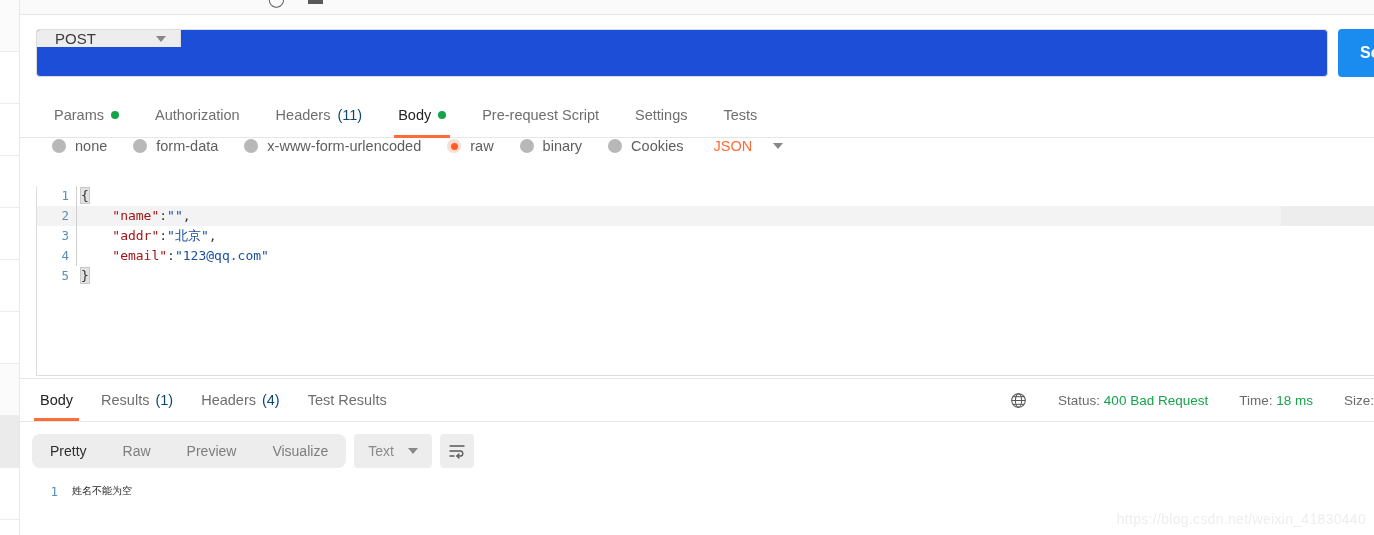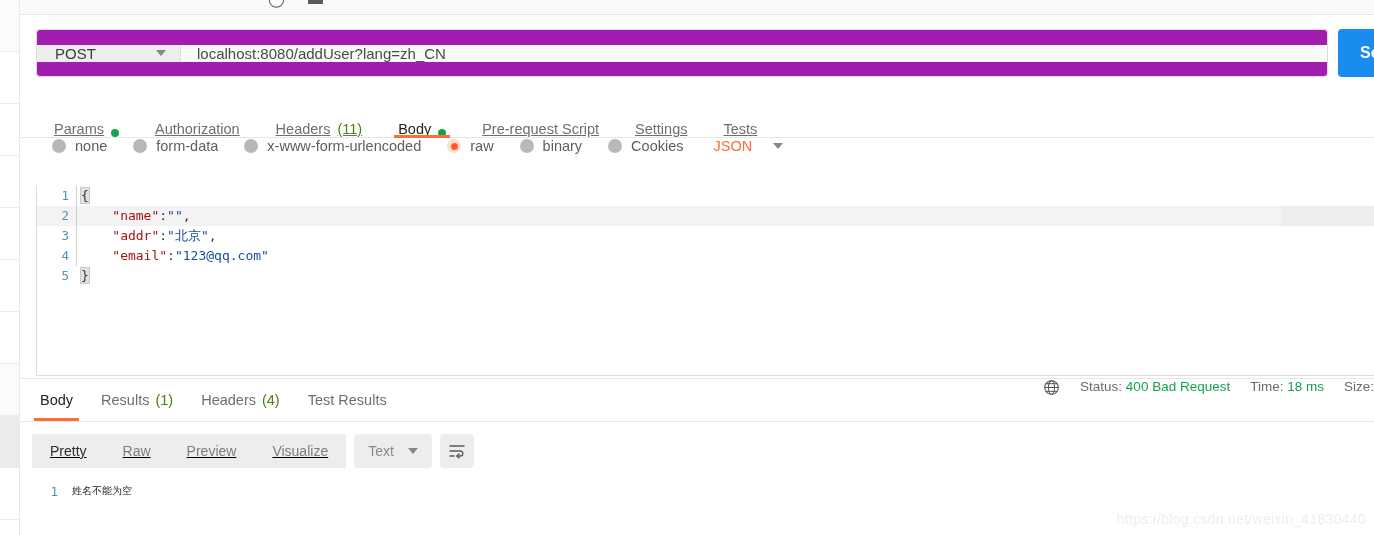--- a/index.html
+++ b/index.html
@@ -32,22 +32,22 @@
     position: absolute; top: -9px; color: #5a5a5a; font-size: 15px; line-height: 15px;
   }
   .top-cut .ic.save { left: 248px; }
   .top-cut .ic.more { left: 288px; }
 
   
   .url-row { position: absolute; left: 0; top: 15px; right: 0; height: 78px; background: #fff; }
 
   .url-box {
     position: absolute; left: 16px; top: 14px; width: 1292px; height: 48px;
-    border: 1px solid #dcdcdc; border-radius: 4px; background: #a21caf;
-    display: flex; align-items: center; overflow: hidden;
+    border: 1px solid #dcdcdc; border-radius: 4px; background: #1d4ed8;
+    display: flex; align-items: flex-start; overflow: hidden;
   }
   .method {
     width: 144px; background: #ededed; border-right: 1px solid #dcdcdc;
     display: flex; align-items: center; justify-content: space-between;
     padding: 0 14px 0 18px; cursor: pointer;
   }
   .method-label { font-size: 15px; color: #3c3c3c; }
   .caret { width: 0; height: 0; border-left: 5px solid transparent; border-right: 5px solid transparent; border-top: 6px solid #888; }
   .url-input {
     flex: 1; background: #fafafa; display: flex; align-items: center; padding: 0 16px;
@@ -62,30 +62,30 @@
     font-family: "Liberation Sans", sans-serif;
   }
 
   
   .req-tabs {
     position: absolute; left: 0; top: 93px; right: 0; height: 45px;
     background: #fff; border-bottom: 1px solid #e6e6e6;
     display: flex; align-items: stretch; padding-left: 16px;
   }
   .rtab {
-    position: relative; display: flex; align-items: flex-end; gap: 7px;
-    padding: 0 18px; font-size: 14.5px; color: #6e6e6e; cursor: pointer; text-decoration: underline;
+    position: relative; display: flex; align-items: center; gap: 7px;
+    padding: 0 18px; font-size: 14.5px; color: #6e6e6e; cursor: pointer;
   }
   .rtab.active { color: #232323; }
   .rtab.active::after {
     content: ""; position: absolute; left: 14px; right: 14px; bottom: -1px;
     height: 3px; background: #ff6c37;
   }
   .dot-g { width: 8px; height: 8px; border-radius: 50%; background: #16a34a; display: inline-block; }
-  .count-g { color: #4d7c0f; }
+  .count-g { color: #0c4a6e; }
 
   
   .body-types {
     position: absolute; left: 0; top: 138px; right: 0; height: 48px;
     background: #fff; display: flex; align-items: flex-start; padding-left: 32px; gap: 0;
   }
   .bt { display: flex; align-items: center; gap: 9px; margin-right: 26px; cursor: pointer;
         font-size: 14.5px; color: #5e5e5e; }
   .radio { width: 14px; height: 14px; border-radius: 50%; background: #b8b8b8; flex: none; }
   .radio.on { background: #fadcd1; display: flex; align-items: center; justify-content: center; }
@@ -130,34 +130,34 @@
   .rsptab {
     position: relative; display: flex; align-items: center; gap: 6px;
     padding: 0 14px; font-size: 14.5px; color: #6e6e6e; cursor: pointer;
   }
   .rsptab.active { color: #232323; }
   .rsptab.active::after {
     content: ""; position: absolute; left: 8px; right: 8px; bottom: 0; height: 3px; background: #ff6c37;
   }
   .resp-meta {
     position: absolute; right: 0; top: 0; height: 42px;
-    display: flex; gap: 20px; padding-right: 0; font-size: 13.5px; color: #6b6b6b;
+    display: flex; align-items: center; gap: 31px; padding-right: 0; font-size: 13.5px; color: #6b6b6b;
   }
   .meta-val { color: #16a34a; }
   .globe { width: 17px; height: 17px; display: block; }
 
   .resp-sep2 { position: absolute; left: 0; top: 421px; right: 0; height: 1px; background: #e6e6e6; }
 
   
   .resp-toolbar {
     position: absolute; left: 0; top: 422px; right: 0; height: 58px;
     background: #fff; display: flex; align-items: center; padding-left: 12px; gap: 8px;
   }
   .seg {
-    display: flex; align-items: center; background: #ededed; border-radius: 0; height: 34px; text-decoration: underline;
+    display: flex; align-items: center; background: #ededed; border-radius: 8px; height: 34px;
   }
   .seg .sg { padding: 0 18px; font-size: 14px; color: #7d7d7d; line-height: 34px; cursor: pointer; }
   .seg .sg.active { color: #2e2e2e; }
   .txt-sel {
     display: flex; align-items: center; gap: 14px; background: #ededed;
     border-radius: 4px; height: 34px; padding: 0 14px; cursor: pointer;
     font-size: 14px; color: #8a8a8a;
   }
   .wrap-btn {
     width: 34px; height: 34px; background: #ededed; border-radius: 4px;
@@ -204,21 +204,20 @@
       <span class="ic save">◯</span>
       <span class="ic more">▬</span>
     </div>
 
     <div class="url-row">
       <div class="url-box">
         <div class="method">
           <span class="method-label">POST</span>
           <span class="caret"></span>
         </div>
-        <div class="url-input" placeholder="Enter request URL">localhost:8080/addUser?lang=zh_CN</div>
       </div>
       <button class="send-btn">Send</button>
     </div>
 
     <div class="req-tabs">
       <div class="rtab">
         <span>Params</span>
         <span class="dot-g"></span>
       </div>
       <div class="rtab">

